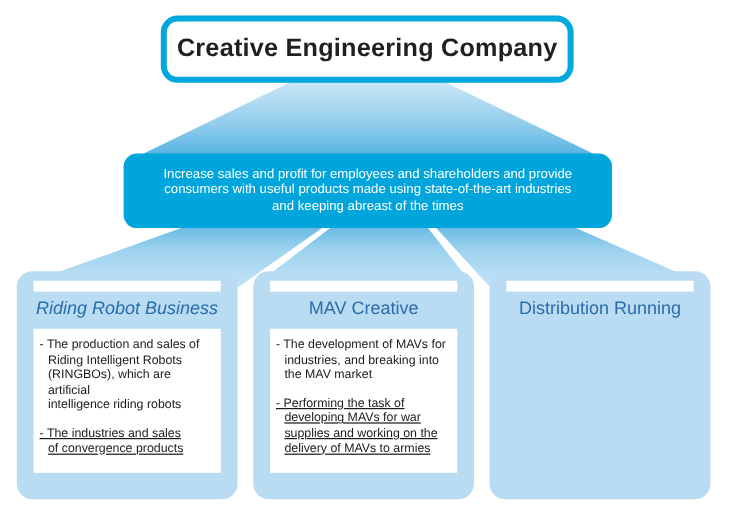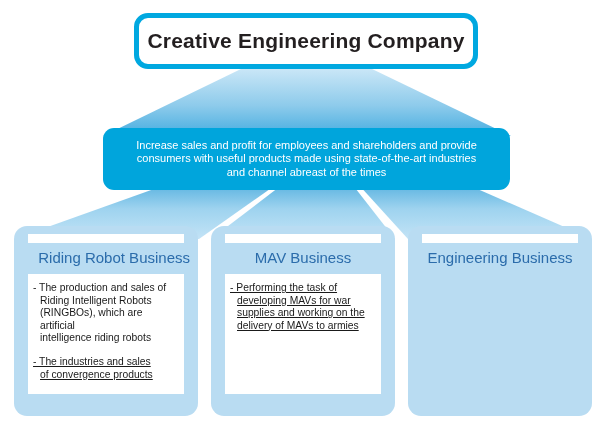--- a/index.html
+++ b/index.html
@@ -109,21 +109,21 @@
     left: 8px;
     right: 8px;
     top: 19px;
     height: 26px;
     line-height: 26px;
     text-align: center;
     font-size: 15px;
     color: #2b6cab;
     white-space: nowrap;
   }
-  #panel-1 .panel-title { text-align: right; padding-left: 8px; }
+  #panel-1 .panel-title { text-align: left; padding-left: 8px; font-style: italic; }
 
   .panel-body {
     position: absolute;
     left: 14px;
     top: 48px;
     right: 14px;
     bottom: 22px;
     background: #ffffff;
     padding: 8px 5px 15px 5px;
     box-sizing: border-box;
@@ -166,45 +166,48 @@
     <polygon points="358,184 466,184 592,239 408,239" fill="url(#gradFan)"></polygon>
   </svg>
 
   <div class="title-box">
     <span class="title-text">Creative Engineering Company</span>
   </div>
 
   <div class="mission-box">
     <span class="mission-line">Increase sales and profit for employees and shareholders and provide</span>
     <span class="mission-line">consumers with useful products made using state-of-the-art industries</span>
-    <span class="mission-line">and channel abreast of the times</span>
+    <span class="mission-line">and keeping abreast of the times</span>
   </div>
 
   <div class="panel" id="panel-1">
     <div class="panel-topbar"></div>
     <div class="panel-title">Riding Robot Business</div>
     <div class="panel-body">
       <span class="bullet">- The production and sales of
    Riding Intelligent Robots
    (RINGBOs), which are artificial
    intelligence riding robots</span>
       <span class="bullet">- The industries and sales
    of convergence products</span>
     </div>
   </div>
 
   <div class="panel" id="panel-2">
     <div class="panel-topbar"></div>
-    <div class="panel-title">MAV Business</div>
+    <div class="panel-title">MAV Creative</div>
     <div class="panel-body">
+      <span class="bullet">- The development of MAVs for
+   industries, and breaking into
+   the MAV market</span>
       <span class="bullet">- Performing the task of
    developing MAVs for war
    supplies and working on the
    delivery of MAVs to armies</span>
     </div>
   </div>
 
   <div class="panel" id="panel-3">
     <div class="panel-topbar"></div>
-    <div class="panel-title">Engineering Business</div>
+    <div class="panel-title">Distribution Running</div>
   </div>
 
 </div>
 
 </body></html>

